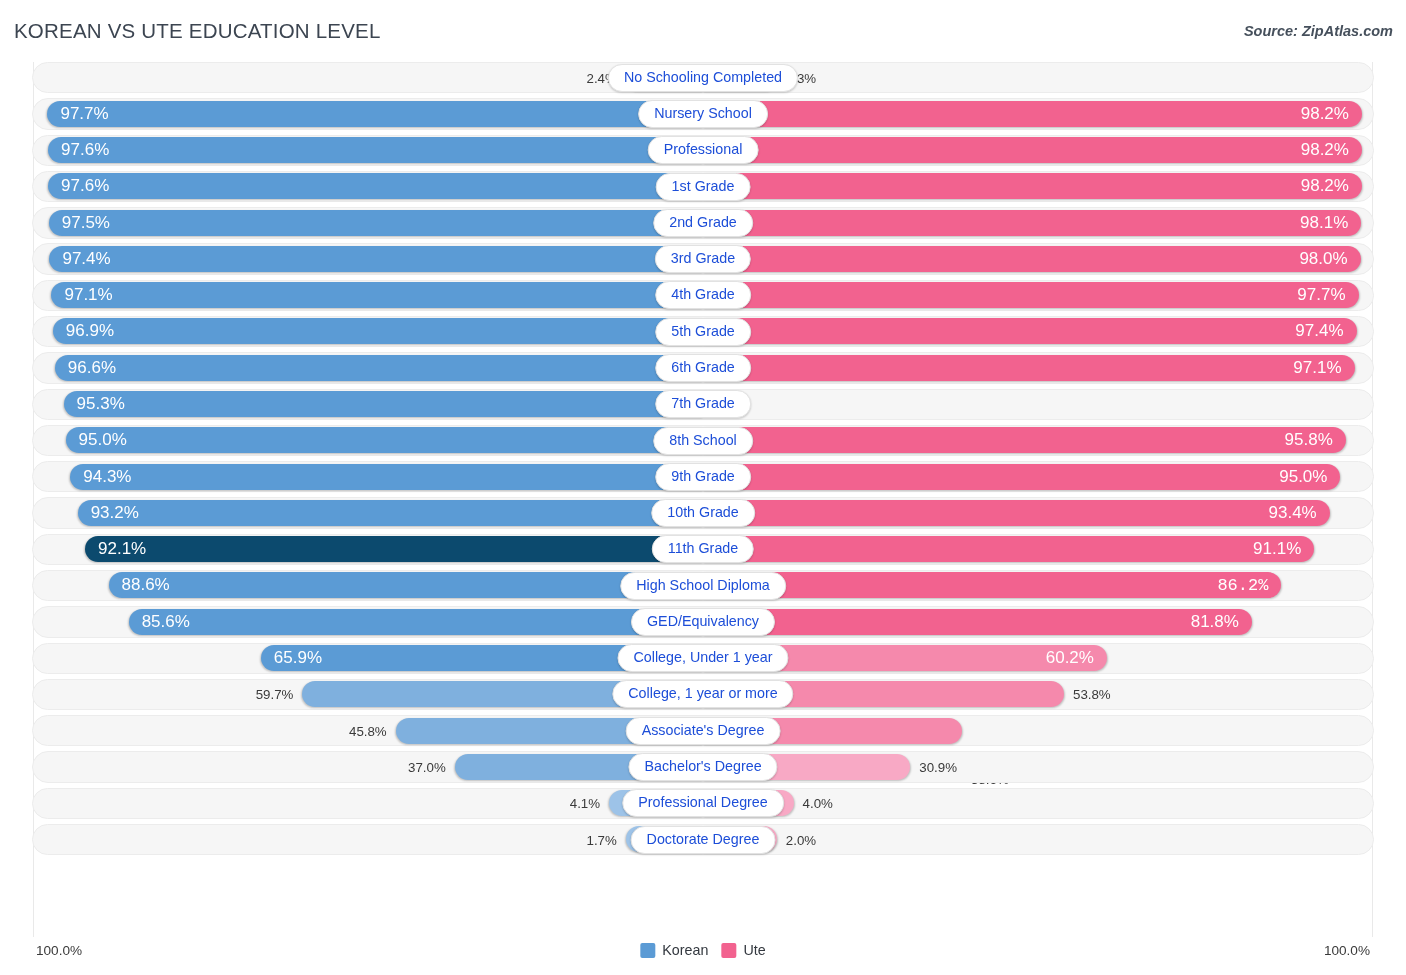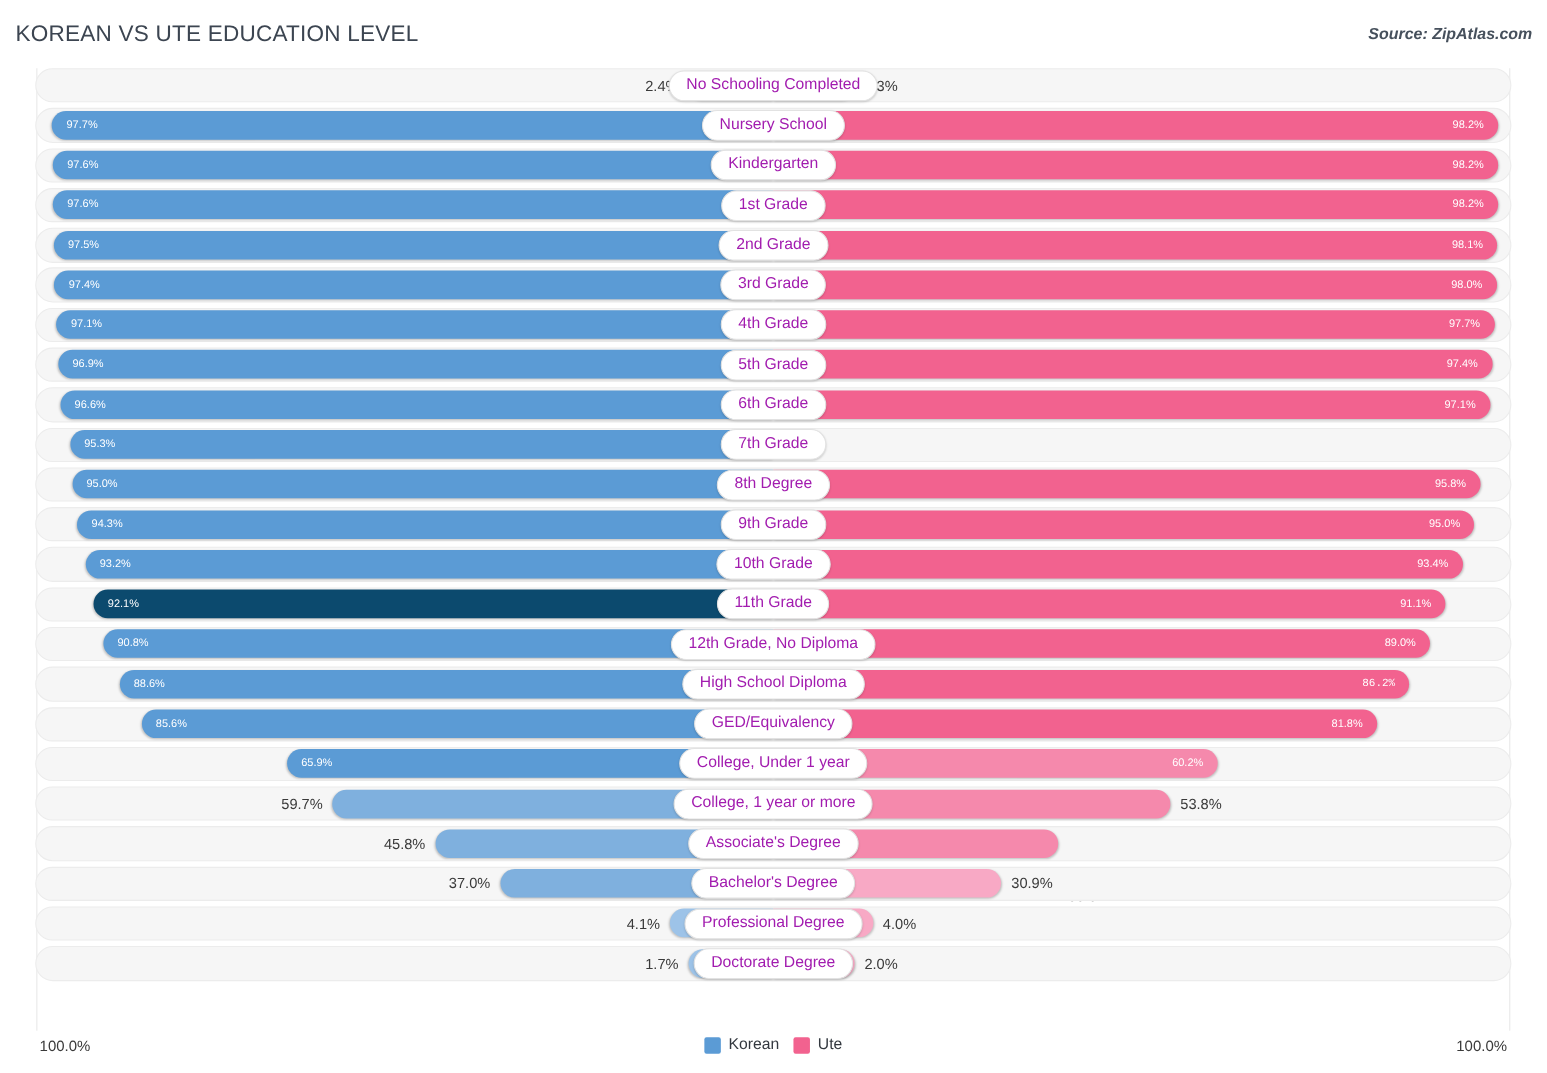--- a/index.html
+++ b/index.html
@@ -61,40 +61,40 @@
     left:50%;
     border-radius:0 14px 14px 0;
     box-shadow:1px 1px 2px rgba(0,0,0,.22);
   }
   
   .bar.left{border-top-left-radius:14px;border-bottom-left-radius:14px;}
   .bar.right{border-top-right-radius:14px;border-bottom-right-radius:14px;}
 
   .bar .inlabel{
     position:absolute;top:50%;transform:translateY(-50%);
-    font-size:10px;color:#ffffff;white-space:nowrap;
+    font-size:17px;color:#ffffff;white-space:nowrap;
   }
   .bar.left .inlabel{left:13px;}
   .bar.right .inlabel{right:13px;}
 
   .outlabel{
     position:absolute;top:50%;transform:translateY(-50%);
     font-size:13.3px;color:#3a3a3a;white-space:nowrap;
   }
 
   
   .pill{
     position:absolute;left:50%;top:50%;
     transform:translate(-50%,-50%);
     background:#ffffff;
     border:1px solid #e2e2e2;
     border-radius:15px;
     height:26px;line-height:24px;
     padding:0 15px;
-    font-size:14.3px;color:#a21caf;
+    font-size:14.3px;color:#1d4ed8;
     white-space:nowrap;
     box-shadow:0 1px 2px rgba(0,0,0,.18);
     z-index:5;
   }
 
   
   .footer{position:absolute;left:0;top:937px;width:1406px;height:38px;}
   .axis-left{position:absolute;left:36px;top:6px;font-size:13.6px;color:#3a3a3a;}
   .axis-right{position:absolute;right:36px;top:6px;font-size:13.6px;color:#3a3a3a;}
   .legend{
@@ -142,21 +142,21 @@
       </div>
       <div class="row">
         <div class="track"></div>
         <div class="inner">
           <div class="bar left" style="width: 48.8%; background: rgb(91, 155, 213);">
             <span class="inlabel">97.6%</span>
           </div>
           <div class="bar right" style="width: 49.1%; background: rgb(242, 98, 143);">
             <span class="inlabel">98.2%</span>
           </div>
-          <div class="pill">Kindergarten</div>
+          <div class="pill">Professional</div>
         </div>
       </div>
       <div class="row">
         <div class="track"></div>
         <div class="inner">
           <div class="bar left" style="width: 48.8%; background: rgb(91, 155, 213);">
             <span class="inlabel">97.6%</span>
           </div>
           <div class="bar right" style="width: 49.1%; background: rgb(242, 98, 143);">
             <span class="inlabel">98.2%</span>
@@ -235,21 +235,21 @@
       </div>
       <div class="row">
         <div class="track"></div>
         <div class="inner">
           <div class="bar left" style="width: 47.5%; background: rgb(91, 155, 213);">
             <span class="inlabel">95.0%</span>
           </div>
           <div class="bar right" style="width: 47.9%; background: rgb(242, 98, 143);">
             <span class="inlabel">95.8%</span>
           </div>
-          <div class="pill">8th Degree</div>
+          <div class="pill">8th School</div>
         </div>
       </div>
       <div class="row">
         <div class="track"></div>
         <div class="inner">
           <div class="bar left" style="width: 47.15%; background: rgb(91, 155, 213);">
             <span class="inlabel">94.3%</span>
           </div>
           <div class="bar right" style="width: 47.5%; background: rgb(242, 98, 143);">
             <span class="inlabel">95.0%</span>
@@ -272,32 +272,20 @@
       <div class="row">
         <div class="track"></div>
         <div class="inner">
           <div class="bar left" style="width: 46.05%; background: #0c4a6e;">
             <span class="inlabel">92.1%</span>
           </div>
           <div class="bar right" style="width: 45.55%; background: rgb(242, 98, 143);">
             <span class="inlabel">91.1%</span>
           </div>
           <div class="pill">11th Grade</div>
-        </div>
-      </div>
-      <div class="row">
-        <div class="track"></div>
-        <div class="inner">
-          <div class="bar left" style="width: 45.4%; background: rgb(91, 155, 213);">
-            <span class="inlabel">90.8%</span>
-          </div>
-          <div class="bar right" style="width: 44.5%; background: rgb(242, 98, 143);">
-            <span class="inlabel">89.0%</span>
-          </div>
-          <div class="pill">12th Grade, No Diploma</div>
         </div>
       </div>
       <div class="row">
         <div class="track"></div>
         <div class="inner">
           <div class="bar left" style="width: 44.3%; background: rgb(91, 155, 213);">
             <span class="inlabel">88.6%</span>
           </div>
           <div class="bar right" style="width: 43.1%; background: rgb(242, 98, 143); font-family: Liberation Mono, monospace;">
             <span class="inlabel">86.2%</span>

